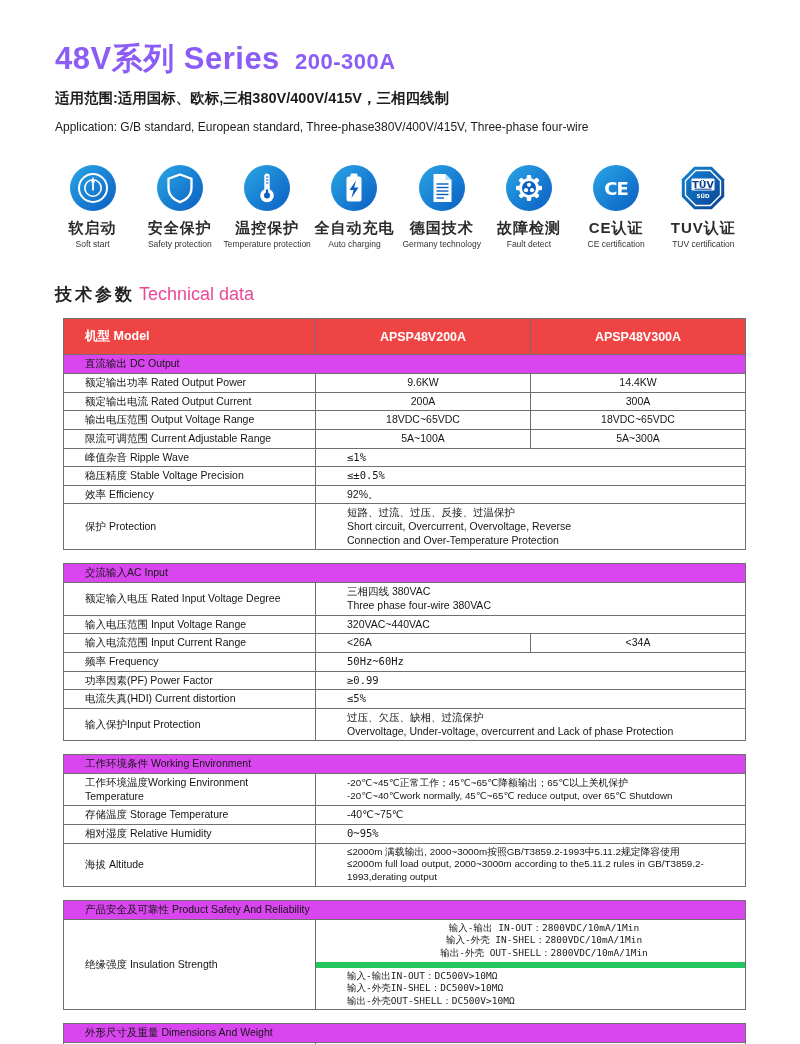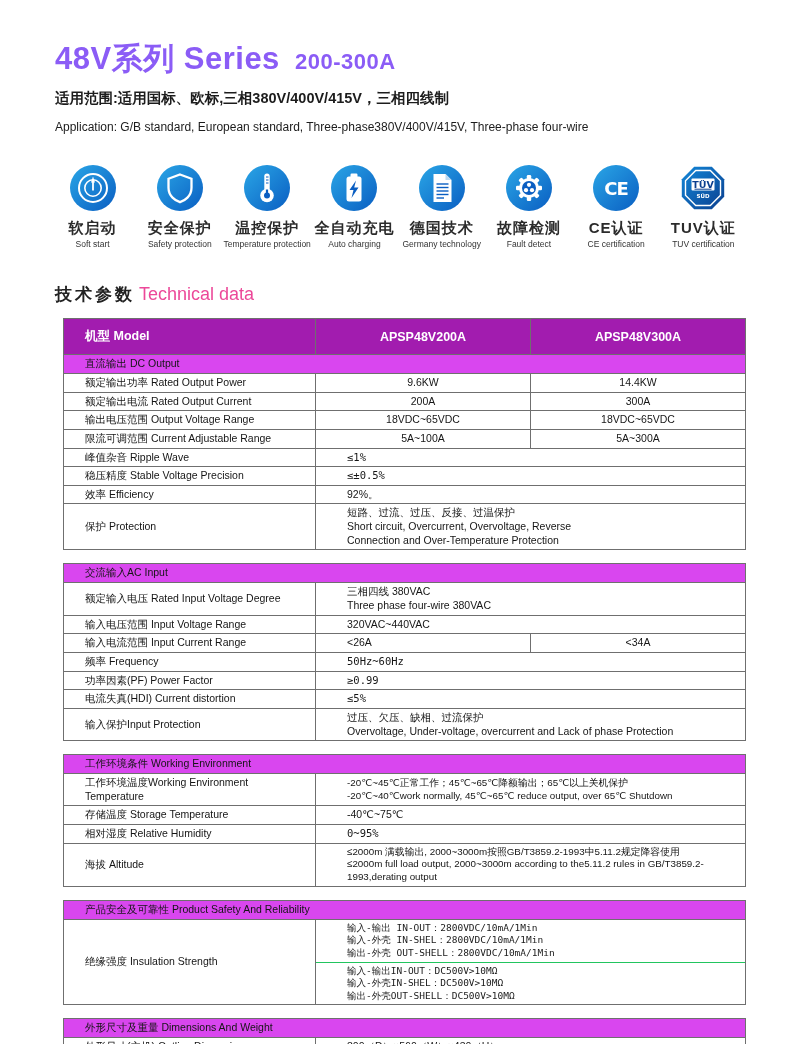--- a/index.html
+++ b/index.html
@@ -29,33 +29,33 @@
   .h2 .cn{font-size:17px;font-weight:bold;letter-spacing:3px;color:#222;}
   .h2 .en{font-size:18px;color:#ec4899;margin-left:4px;}
 
   
   table.t{border-collapse:collapse;width:682px;margin:12px 0 0 8px;table-layout:fixed;
           border:1px solid #4c4c4c;}
   table.t + table.t{margin-top:13px;}
   table.t td,table.t th{border:1px solid #6f6f6f;vertical-align:middle;}
   col.c0{width:252px;} col.c1{width:215px;} col.c2{width:215px;}
 
-  tr.model th{background:#a21caf;color:#fff;font-size:12.5px;font-weight:bold;height:33px;}
+  tr.model th{background:#ef4444;color:#fff;font-size:12.5px;font-weight:bold;height:33px;}
   tr.model th.lblh{text-align:left;padding-left:21px;}
 
   td.sec{background:#d946ef;font-size:10.5px;padding:2px 4px 2px 21px;color:#151515;}
   td.lbl{font-size:10.5px;line-height:1.3;padding:2px 12px 2px 21px;color:#151515;}
   td.v{font-size:10.5px;line-height:1.3;padding:2px 4px;color:#151515;}
   td.c{text-align:center;}
   td.l{text-align:left;padding-left:31px;}
   .mono{font-family:"DejaVu Sans Mono",monospace;font-size:9.5px;}
   .pre{white-space:pre-line;}
   td.stack{padding:0;}
   td.stack .blk{padding:2px 4px 2px 31px;white-space:pre-line;line-height:1.32;}
-  td.stack .blk.top{border-bottom:1px solid #22c55e;}
+  td.stack .blk.top{border-bottom:6px solid #22c55e;text-align:center;}
 </style>
 </head>
 <body>
 
 <svg width="0" height="0" style="position:absolute" aria-hidden="true">
   <defs>
     <linearGradient id="bg" x1="0" y1="0" x2="1" y2="1">
       <stop offset="0" stop-color="#2aa6e6"></stop>
         <stop offset="1" stop-color="#0a5ec2"></stop>
     </linearGradient>

